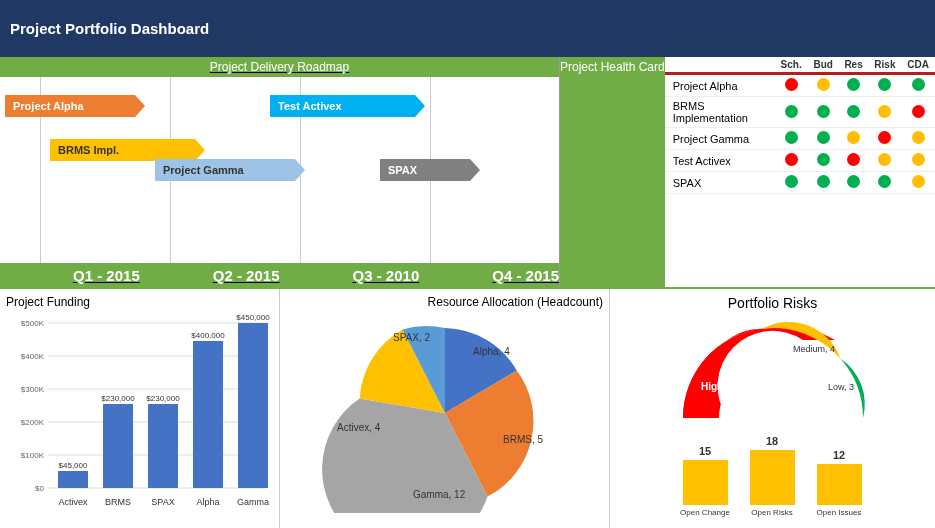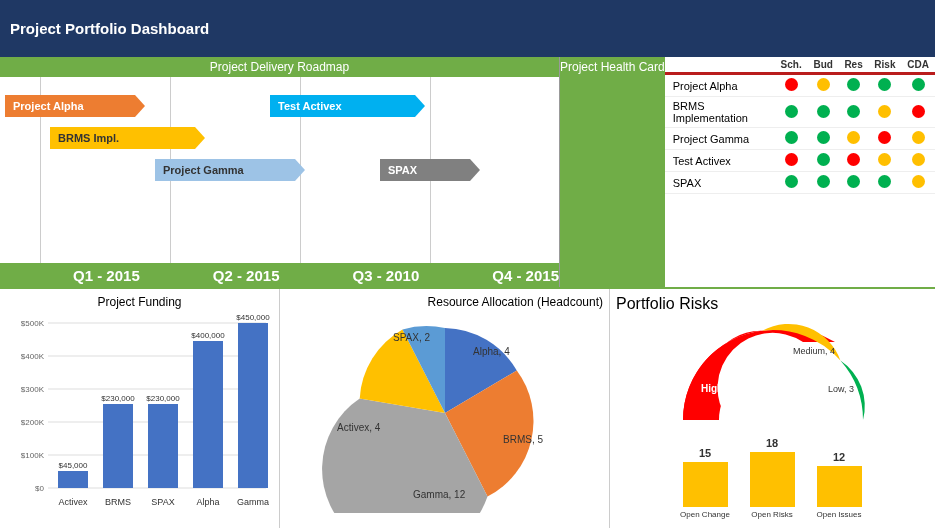--- a/index.html
+++ b/index.html
@@ -5,39 +5,39 @@
     * { box-sizing: border-box; margin: 0; padding: 0; }
     body { font-family: Arial, sans-serif; font-size: 11px; background: #fff; width: 935px; height: 528px; overflow: hidden; }
 
     
     #header { background: #1f3864; color: #fff; padding: 20px 10px; font-size: 15px; font-weight: bold; }
 
     
     #top-section { display: flex; height: 230px; }
 
     
-    #roadmap { flex: 0 0 560px; border-right: 1px solid #999; display: flex; flex-direction: column; }
+    #roadmap { flex: 0 0 560px; border-right: 1px solid #999; display: flex; flex-direction: column; text-decoration: underline; }
     #roadmap-title { background: #70ad47; color: #fff; text-align: center; padding: 3px 0; font-size: 12px; }
     #roadmap-area { flex: 1; position: relative; background: #fff; overflow: hidden; }
     #roadmap-timeline { height: 24px; background: #70ad47; display: flex; align-items: center; }
     #roadmap-timeline .quarter { flex: 1; text-align: right; color: #fff; font-size: 15px; font-weight: bold; }
 
     .gantt-bar {
       position: absolute;
       height: 22px;
       display: flex;
       align-items: center;
       padding: 0 8px;
       font-size: 11px;
       color: #fff;
       font-weight: bold;
       clip-path: polygon(0 0, calc(100% - 10px) 0, 100% 50%, calc(100% - 10px) 100%, 0 100%);
     }
     .gantt-bar.alpha { background: #ed7d31; left: 5px; top: 18px; width: 140px; }
-    .gantt-bar.brms { background: #ffc000; left: 50px; top: 50px; width: 155px; color: #333; }
+    .gantt-bar.brms { background: #ffc000; left: 50px; top: 62px; width: 155px; color: #333; }
     .gantt-bar.gamma { background: #9dc3e6; left: 155px; top: 82px; width: 150px; color: #333; }
     .gantt-bar.activex { background: #00b0f0; left: 270px; top: 18px; width: 155px; }
     .gantt-bar.spax { background: #808080; left: 380px; top: 82px; width: 100px; }
 
     
     .vline { position: absolute; top: 0; bottom: 0; width: 1px; background: #ccc; }
 
     
     #health-card { flex: 1; display: flex; flex-direction: row; }
     #health-title { background: #70ad47; color: #fff; text-align: center; padding: 3px 0; font-size: 12px; }
@@ -47,30 +47,30 @@
     #health-table td { padding: 3px 4px; border-bottom: 1px solid #eee; font-size: 11px; }
     #health-table td.project-name { padding-left: 8px; }
     .dot { display: inline-block; width: 14px; height: 14px; border-radius: 50%; }
     td.center { text-align: center; }
 
     
     #bottom-section { display: flex; height: calc(528px - 230px - 28px); border-top: 2px solid #70ad47; }
 
     
     #funding { flex: 0 0 280px; border-right: 1px solid #ccc; padding: 6px; }
-    #funding-title { text-align: center; font-size: 12px; margin-bottom: 4px; }
+    #funding-title { text-align: left; font-size: 12px; margin-bottom: 4px; }
 
     
     #resource { flex: 0 0 330px; border-right: 1px solid #ccc; padding: 6px; }
     #resource-title { text-align: right; font-size: 12px; margin-bottom: 4px; }
     #pie-container { display: flex; justify-content: center; align-items: center; height: 200px; }
 
     
     #risks { flex: 1; padding: 6px; }
-    #risks-title { text-align: left; font-size: 16px; margin-bottom: 4px; }
+    #risks-title { text-align: center; font-size: 14px; margin-bottom: 4px; }
     #gauge-container { display: flex; justify-content: center; align-items: center; height: 120px; }
   </style>
 </head>
 <body>
 
 <div id="header">Project Portfolio Dashboard</div>
 
 <div id="top-section">
 
   <div id="roadmap">

